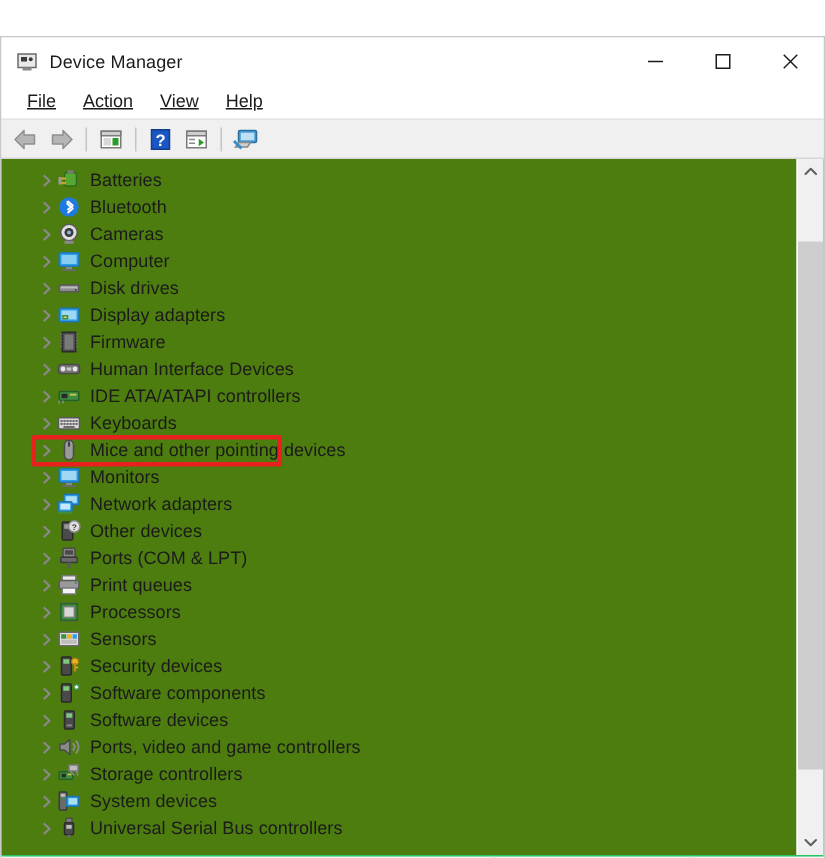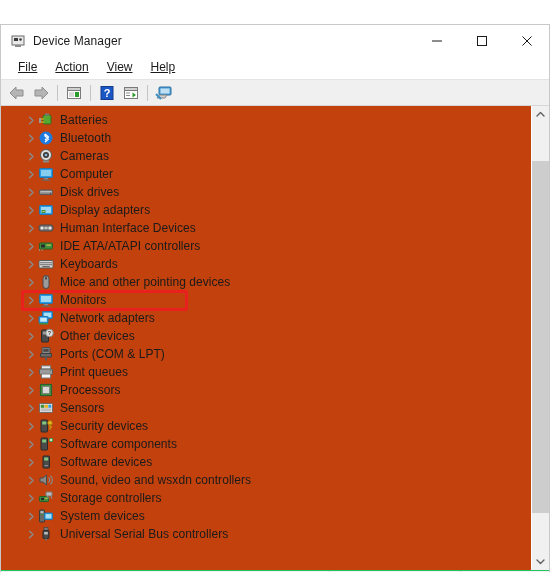--- a/index.html
+++ b/index.html
@@ -106,21 +106,21 @@
     width: 1px;
     height: 16px;
     background: #c4c4c4;
     margin: 0 4px;
   }
 
   
   .content {
     flex: 1;
     position: relative;
-    background: #c2410c;
+    background: #4d7c0f;
     display: flex;
     overflow: hidden;
   }
   .tree-panel {
     flex: 1;
     position: relative;
     overflow: hidden;
     padding-top: 5px;
   }
   .tree-row {
@@ -422,20 +422,35 @@
           <span class="row-label">Display adapters</span>
         </div>
         <div class="tree-row">
           <span class="chevron">
             <svg width="9" height="9" viewBox="0 0 9 9">
               <path d="M2.6 1.3 L6 4.5 L2.6 7.7" fill="none" stroke="#8a8a8a" stroke-width="1.5" stroke-linecap="round" stroke-linejoin="round"></path>
             </svg>
           </span>
           <span class="row-icon">
             <svg width="16" height="16" viewBox="0 0 16 16">
+              <rect x="3.5" y="1.5" width="9" height="13" fill="#4a4a4a" stroke="#2a2a2a" stroke-width="1"></rect>
+              <rect x="5" y="3" width="6" height="10" fill="#7a7a7a"></rect>
+              <path d="M2 3 L3.5 3 M2 5 L3.5 5 M2 7 L3.5 7 M2 9 L3.5 9 M2 11 L3.5 11 M12.5 3 L14 3 M12.5 5 L14 5 M12.5 7 L14 7 M12.5 9 L14 9 M12.5 11 L14 11" stroke="#6a6a6a" stroke-width="1"></path>
+            </svg>
+          </span>
+          <span class="row-label">Firmware</span>
+        </div>
+        <div class="tree-row">
+          <span class="chevron">
+            <svg width="9" height="9" viewBox="0 0 9 9">
+              <path d="M2.6 1.3 L6 4.5 L2.6 7.7" fill="none" stroke="#8a8a8a" stroke-width="1.5" stroke-linecap="round" stroke-linejoin="round"></path>
+            </svg>
+          </span>
+          <span class="row-icon">
+            <svg width="16" height="16" viewBox="0 0 16 16">
               <rect x="1" y="5" width="14" height="6" rx="2" fill="#7a7a7a" stroke="#4a4a4a" stroke-width="1"></rect>
               <circle cx="4" cy="8" r="1.6" fill="#e8e8e8"></circle>
               <circle cx="12" cy="8" r="1.6" fill="#e8e8e8"></circle>
               <rect x="6.5" y="7" width="3" height="2" fill="#c8c8c8"></rect>
             </svg>
           </span>
           <span class="row-label">Human Interface Devices</span>
         </div>
         <div class="tree-row">
           <span class="chevron">
@@ -662,21 +677,21 @@
             <svg width="9" height="9" viewBox="0 0 9 9">
               <path d="M2.6 1.3 L6 4.5 L2.6 7.7" fill="none" stroke="#8a8a8a" stroke-width="1.5" stroke-linecap="round" stroke-linejoin="round"></path>
             </svg>
           </span>
           <span class="row-icon">
             <svg width="16" height="16" viewBox="0 0 16 16">
               <path d="M2 6 L5 6 L8.5 3 L8.5 13 L5 10 L2 10 Z" fill="#8a8a8a" stroke="#4a4a4a" stroke-width="1" stroke-linejoin="round"></path>
               <path d="M10.5 5.5 C12 7 12 9 10.5 10.5 M12.5 3.8 C15 6 15 10 12.5 12.2" fill="none" stroke="#8a8a8a" stroke-width="1.2"></path>
             </svg>
           </span>
-          <span class="row-label">Sound, video and wsxdn controllers</span>
+          <span class="row-label">Ports, video and game controllers</span>
         </div>
         <div class="tree-row">
           <span class="chevron">
             <svg width="9" height="9" viewBox="0 0 9 9">
               <path d="M2.6 1.3 L6 4.5 L2.6 7.7" fill="none" stroke="#8a8a8a" stroke-width="1.5" stroke-linecap="round" stroke-linejoin="round"></path>
             </svg>
           </span>
           <span class="row-icon">
             <svg width="16" height="16" viewBox="0 0 16 16">
               <rect x="1.5" y="6.5" width="9" height="5" rx="0.8" fill="#3f8f3f" stroke="#256025" stroke-width="1"></rect>

